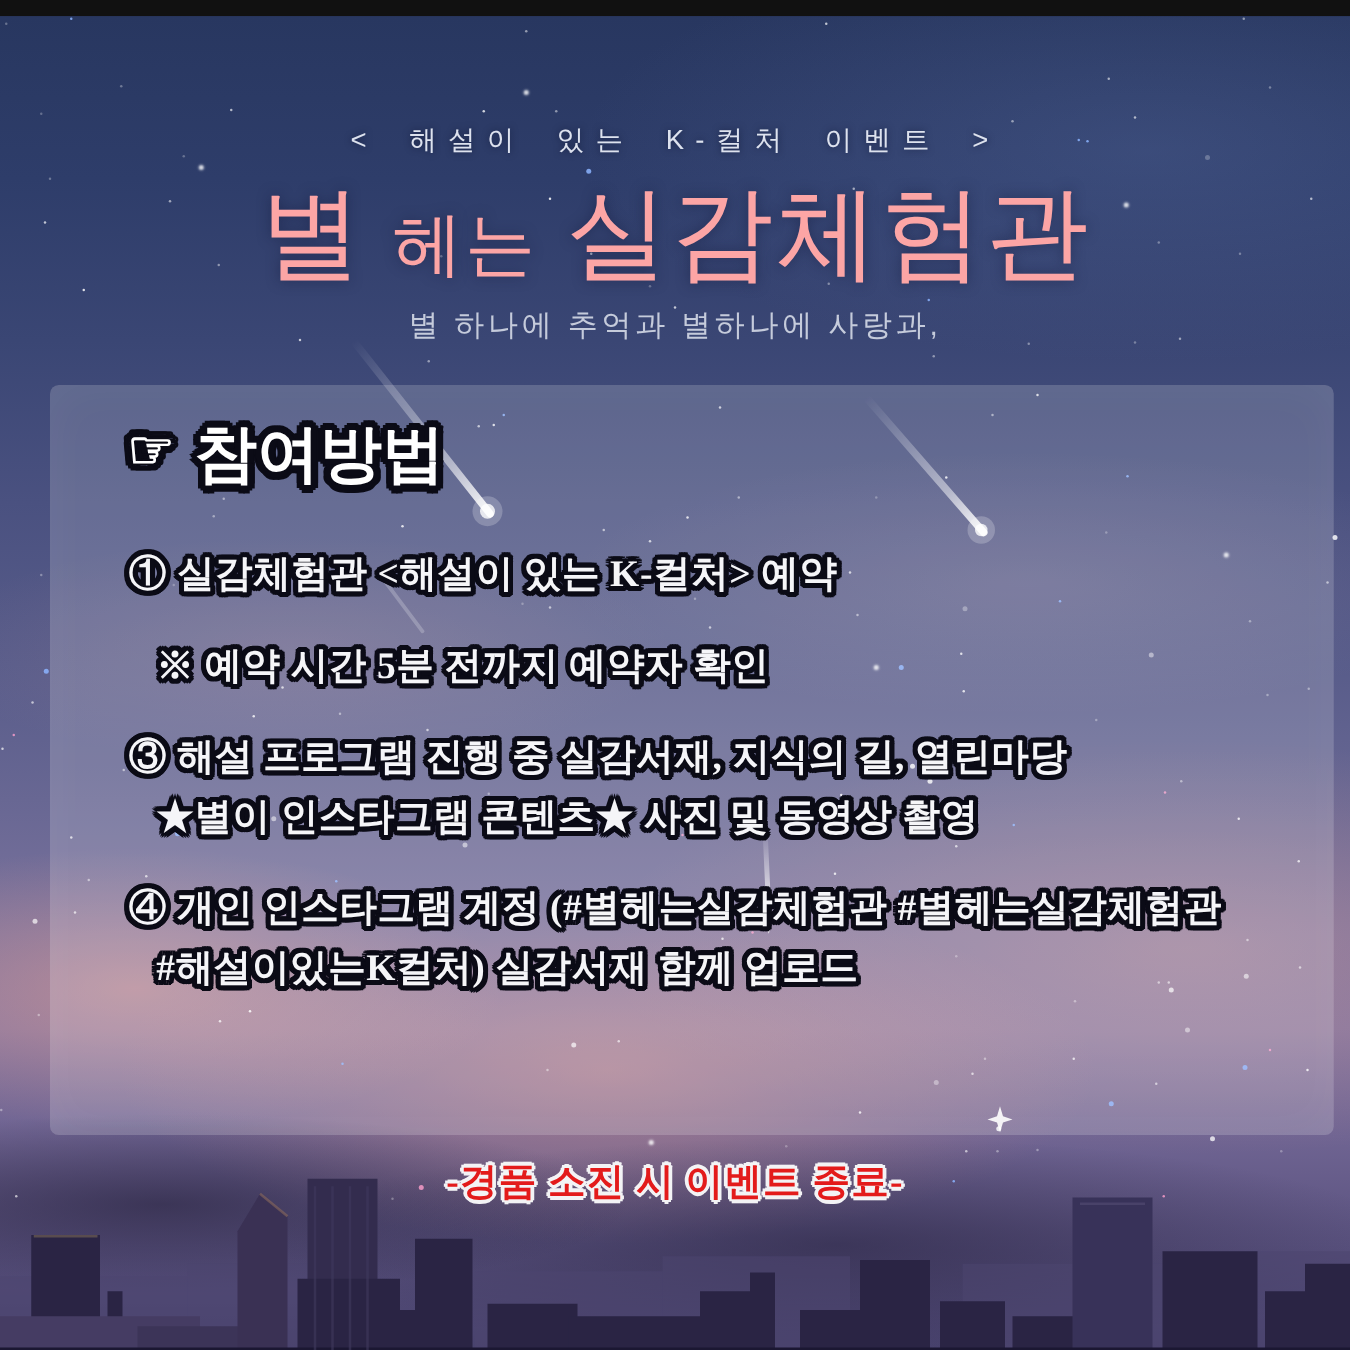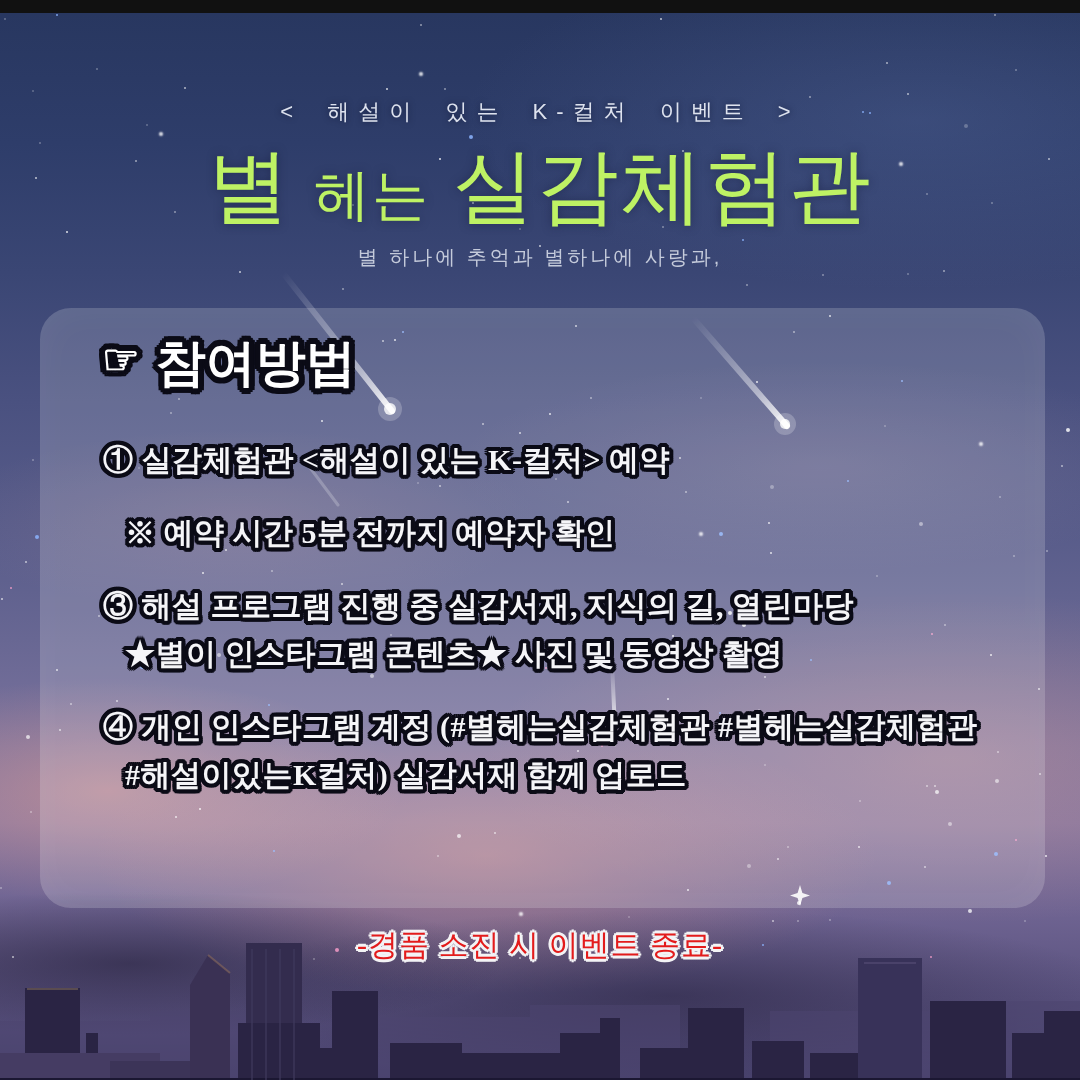--- a/index.html
+++ b/index.html
@@ -30,31 +30,32 @@
   .fx{position:absolute;inset:0;pointer-events:none;}
   .skyline{position:absolute;left:0;bottom:0;width:1080px;height:200px;}
   
   .hdr{position:absolute;top:0;left:0;right:0;text-align:center;color:#fff;}
   .eyebrow{
     margin-top:84px;font-size:22px;letter-spacing:9px;word-spacing:10px;
     color:#dde2ee;text-shadow:0 0 6px rgba(10,15,40,.6);
   }
   .title{
     margin:16px 0 0;font-family:"Liberation Serif","DejaVu Serif",serif;
-    font-weight:400;color:#bef264;font-size:82px;line-height:1.08;letter-spacing:2px;
+    font-weight:400;color:#fca5a5;font-size:82px;line-height:1.08;letter-spacing:2px;
     text-shadow:0 0 10px rgba(20,25,60,.5);
     text-align:center;
   }
   .title .small{font-size:56px;}
-  .subtitle{margin-top:12px;font-size:20px;letter-spacing:3px;color:#c5cbdb;}
+  .subtitle{margin-top:12px;font-size:24px;letter-spacing:3px;color:#c5cbdb;}
   
   .panel{
     position:absolute;left:40px;top:295px;width:1005px;height:600px;
-    background:rgba(255,255,255,0.16);border-radius:31px;
+    background:rgba(255,255,255,0.16);border-radius:7px;
     box-shadow:0 0 40px rgba(255,255,255,0.05) inset;
+    padding-left:22px;
   }
   .heading{
     position:absolute;left:62px;top:22px;
     font-family:"Liberation Serif","DejaVu Serif",serif;
     font-weight:bold;font-size:50px;color:#fff;
     text-shadow:
       5px 0 0 #0b0b16,-5px 0 0 #0b0b16,0 5px 0 #0b0b16,0 -5px 0 #0b0b16,
       4px 4px 0 #0b0b16,-4px 4px 0 #0b0b16,4px -4px 0 #0b0b16,-4px -4px 0 #0b0b16,
       6px 2px 0 #0b0b16,-6px 2px 0 #0b0b16,6px -2px 0 #0b0b16,-6px -2px 0 #0b0b16,
       2px 6px 0 #0b0b16,-2px 6px 0 #0b0b16,2px -6px 0 #0b0b16,-2px -6px 0 #0b0b16;
@@ -71,21 +72,21 @@
     text-shadow:
       4px 0 0 #0b0b16,-4px 0 0 #0b0b16,0 4px 0 #0b0b16,0 -4px 0 #0b0b16,
       3px 3px 0 #0b0b16,-3px 3px 0 #0b0b16,3px -3px 0 #0b0b16,-3px -3px 0 #0b0b16,
       4px 2px 0 #0b0b16,-4px 2px 0 #0b0b16,4px -2px 0 #0b0b16,-4px -2px 0 #0b0b16,
       2px 4px 0 #0b0b16,-2px 4px 0 #0b0b16,2px -4px 0 #0b0b16,-2px -4px 0 #0b0b16;
   }
   .l2{margin-left:22px;margin-top:2px;}
   
   .notice{
     position:absolute;left:0;right:0;top:912px;text-align:center;
-    font-family:"Liberation Serif","DejaVu Serif",serif;font-weight:normal;
+    font-family:"Liberation Serif","DejaVu Serif",serif;font-weight:bold;
     font-size:30px;letter-spacing:1px;color:#e31b1b;
     text-shadow:
       3px 0 0 #f3f3f5,-3px 0 0 #f3f3f5,0 3px 0 #f3f3f5,0 -3px 0 #f3f3f5,
       2px 2px 0 #f3f3f5,-2px 2px 0 #f3f3f5,2px -2px 0 #f3f3f5,-2px -2px 0 #f3f3f5;
   }
 </style>
 </head>
 <body>
 
 <div class="poster">

